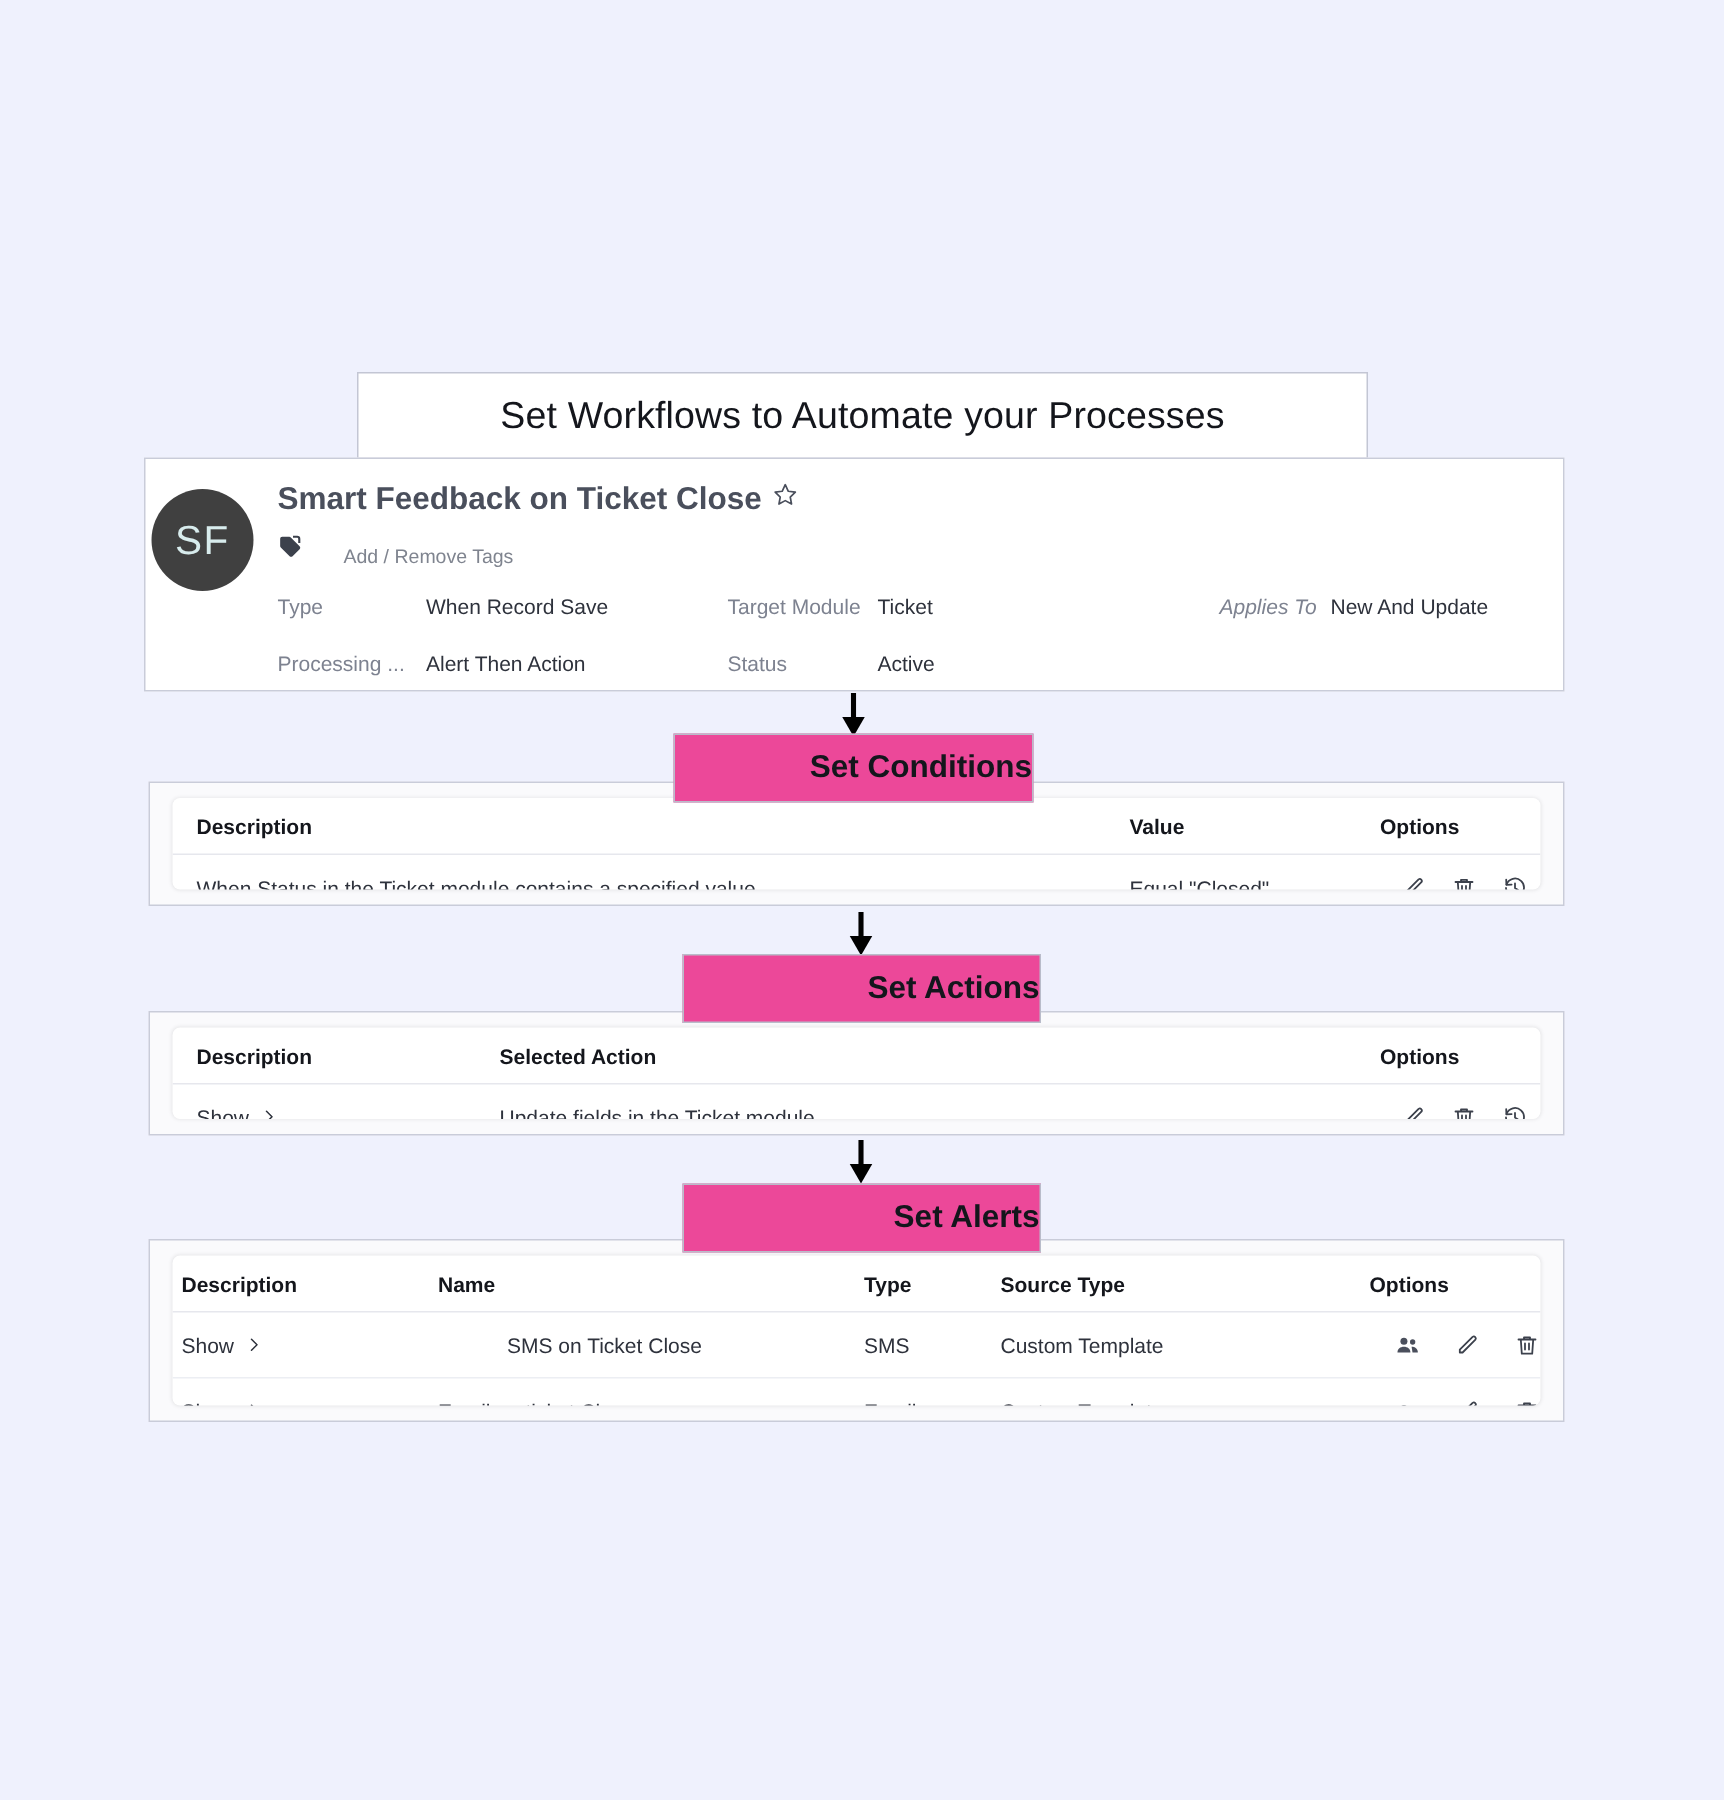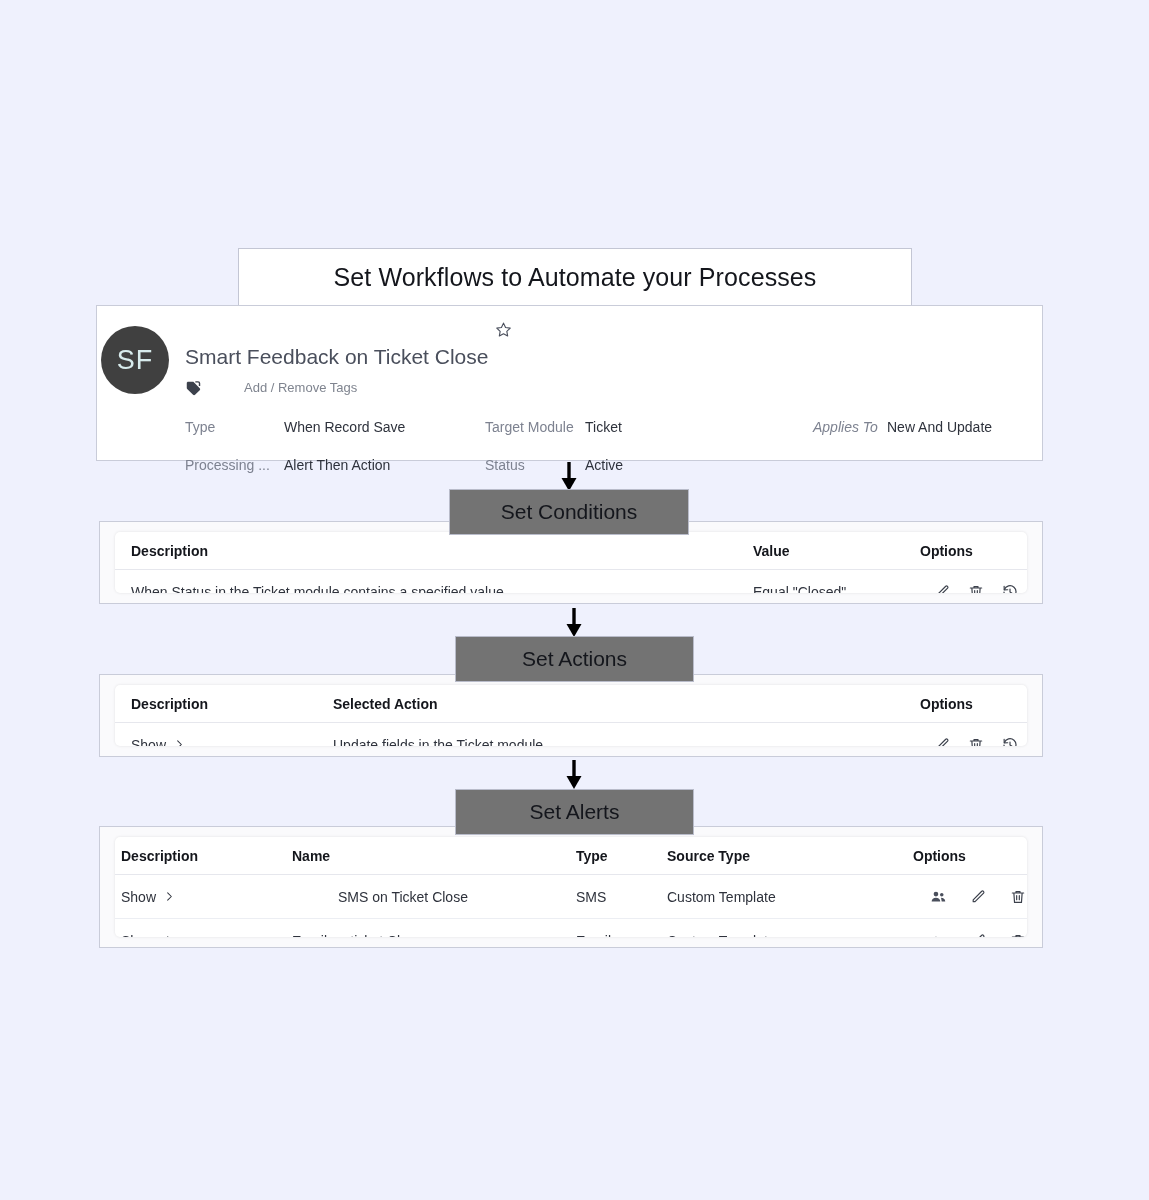--- a/index.html
+++ b/index.html
@@ -74,31 +74,30 @@
 
   .wf-title-row {
     display: flex;
     align-items: flex-start;
     gap: 7px;
     padding-top: 6px;
   }
   .wf-title {
     font-size: 21px;
     color: #4a4f5c;
-    font-weight: 400;
+    font-weight: 700;
     line-height: 1.2;
-    margin-top: 24px;
   }
   .star-icon { display: block; margin-top: 1px; }
 
   .tag-row {
     display: flex;
-    align-items: flex-start;
+    align-items: flex-end;
     margin-top: 11px;
-    gap: 42px;
+    gap: 27px;
   }
   .tag-icon { display: block; }
   .tag-text {
     font-size: 13px;
     color: #7f848f;
   }
 
   .meta-grid {
     margin-top: 18px;
     position: relative;
@@ -121,27 +120,28 @@
   
   .arrow {
     position: absolute;
     width: 24px;
     display: block;
   }
 
   
   .sec-label {
     position: absolute;
-    background: #737373;
+    background: #ec4899;
     border: 1px solid #b9bcca;
     display: flex;
     align-items: center;
-    justify-content: center;
+    justify-content: flex-end;
     z-index: 5;
     height: 46px;
+    font-weight: bold;
   }
   .sec-label-text {
     font-size: 21px;
     color: #14161c;
   }
 
   
   .tbl-card {
     position: absolute;
     background: #fafafc;

